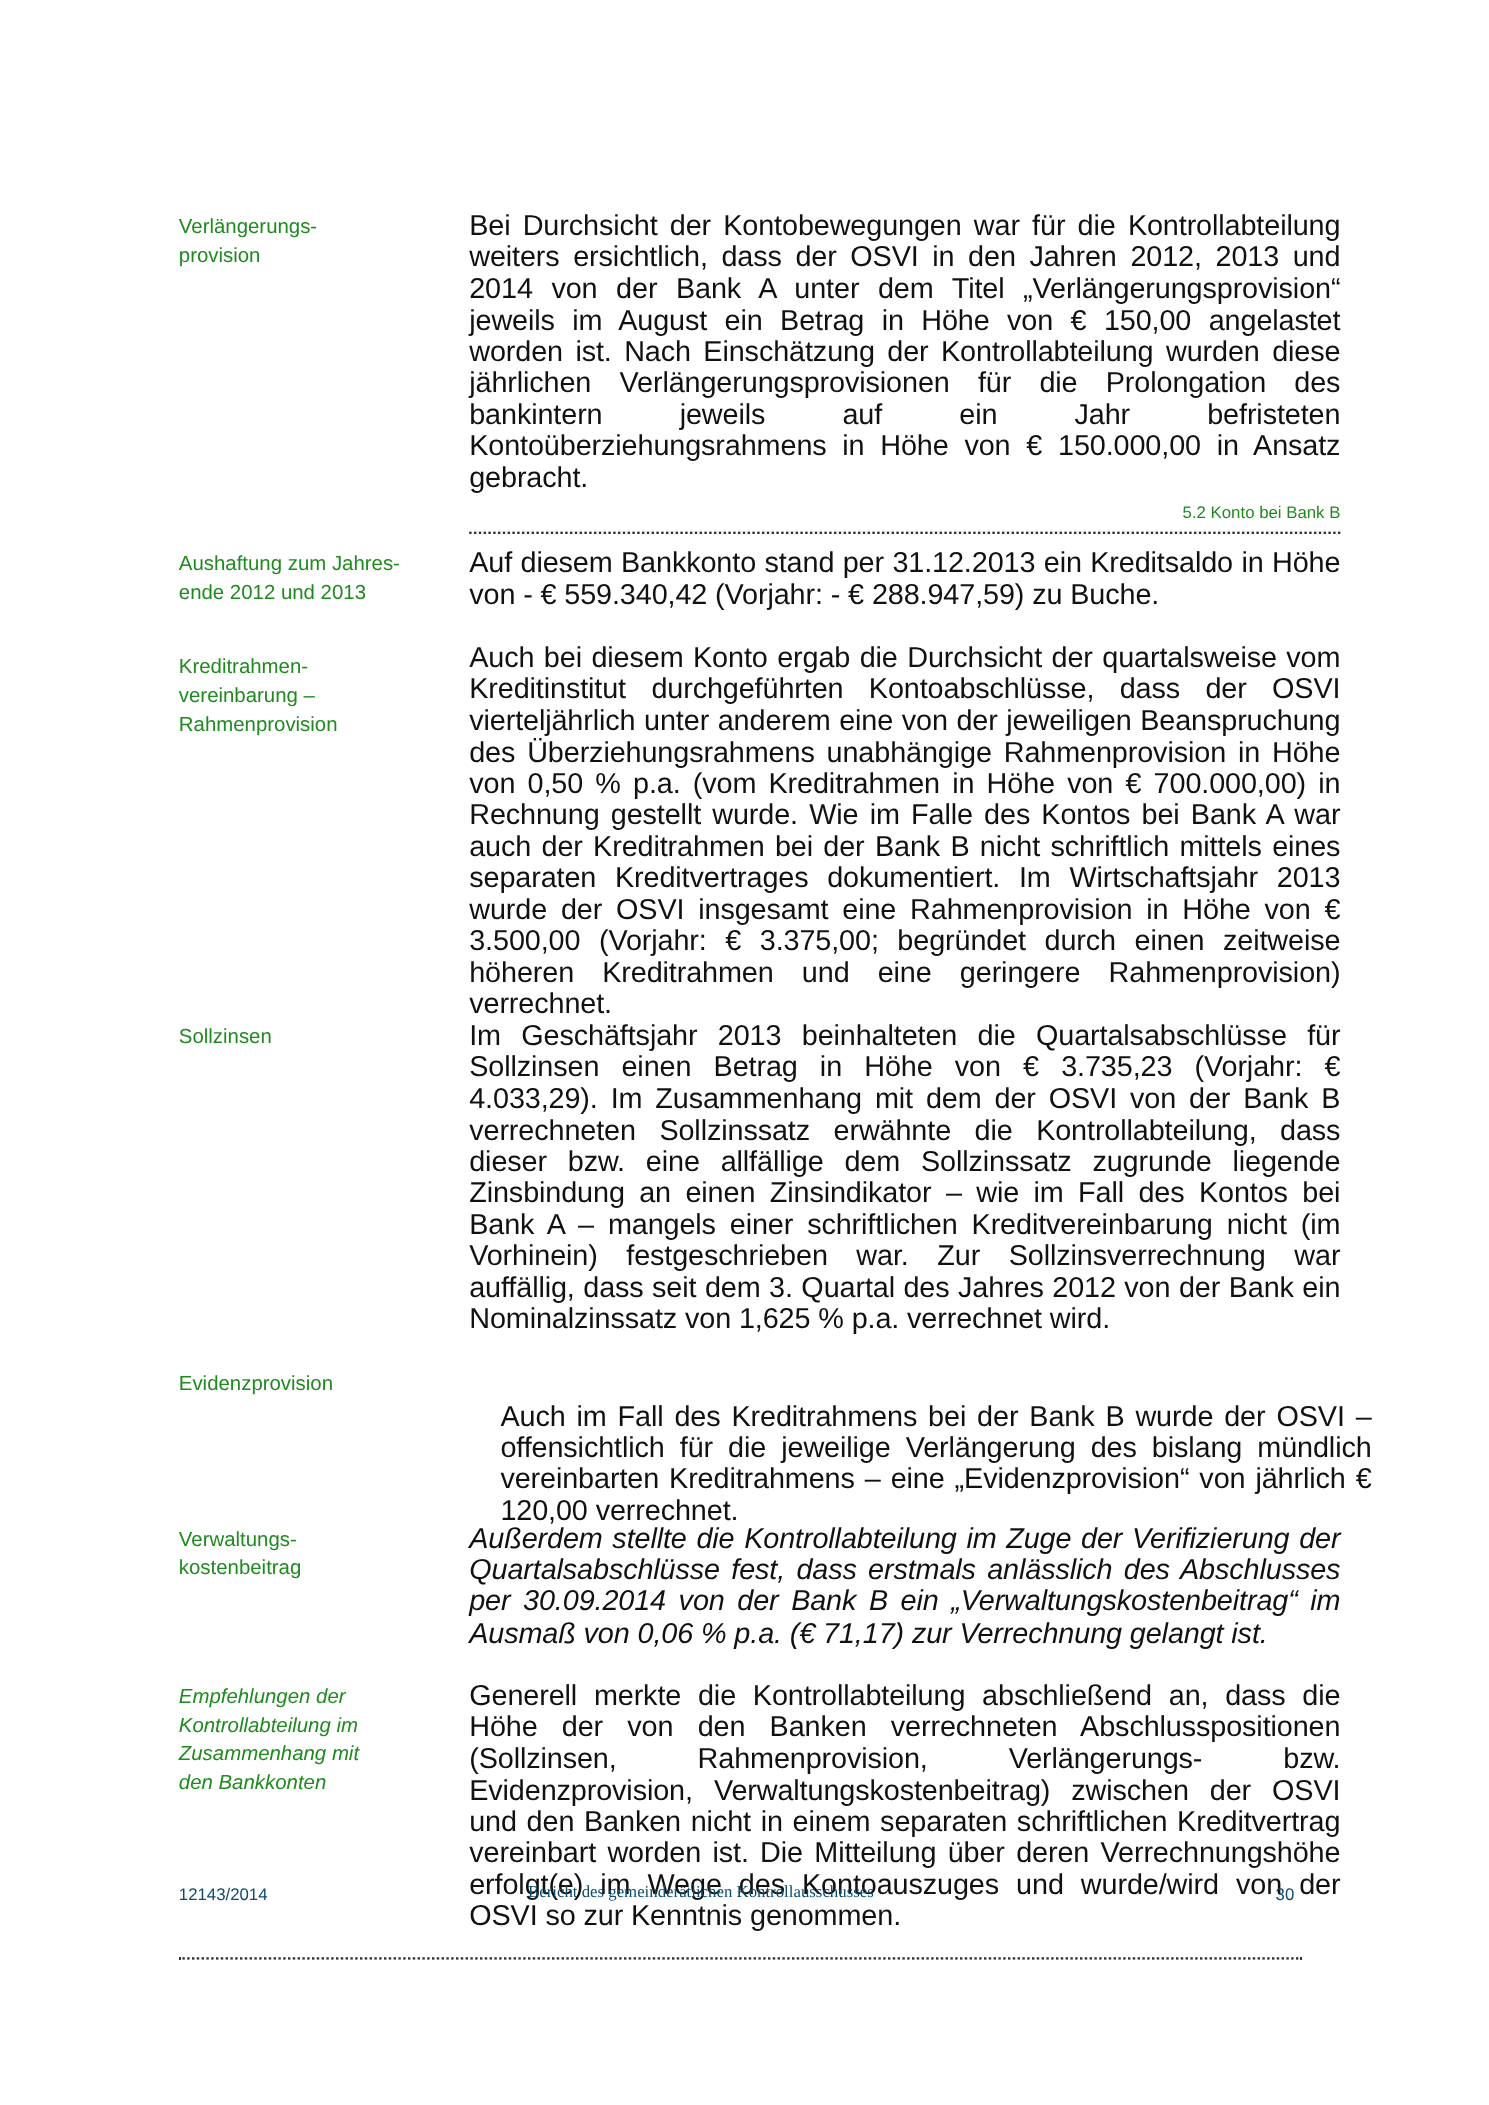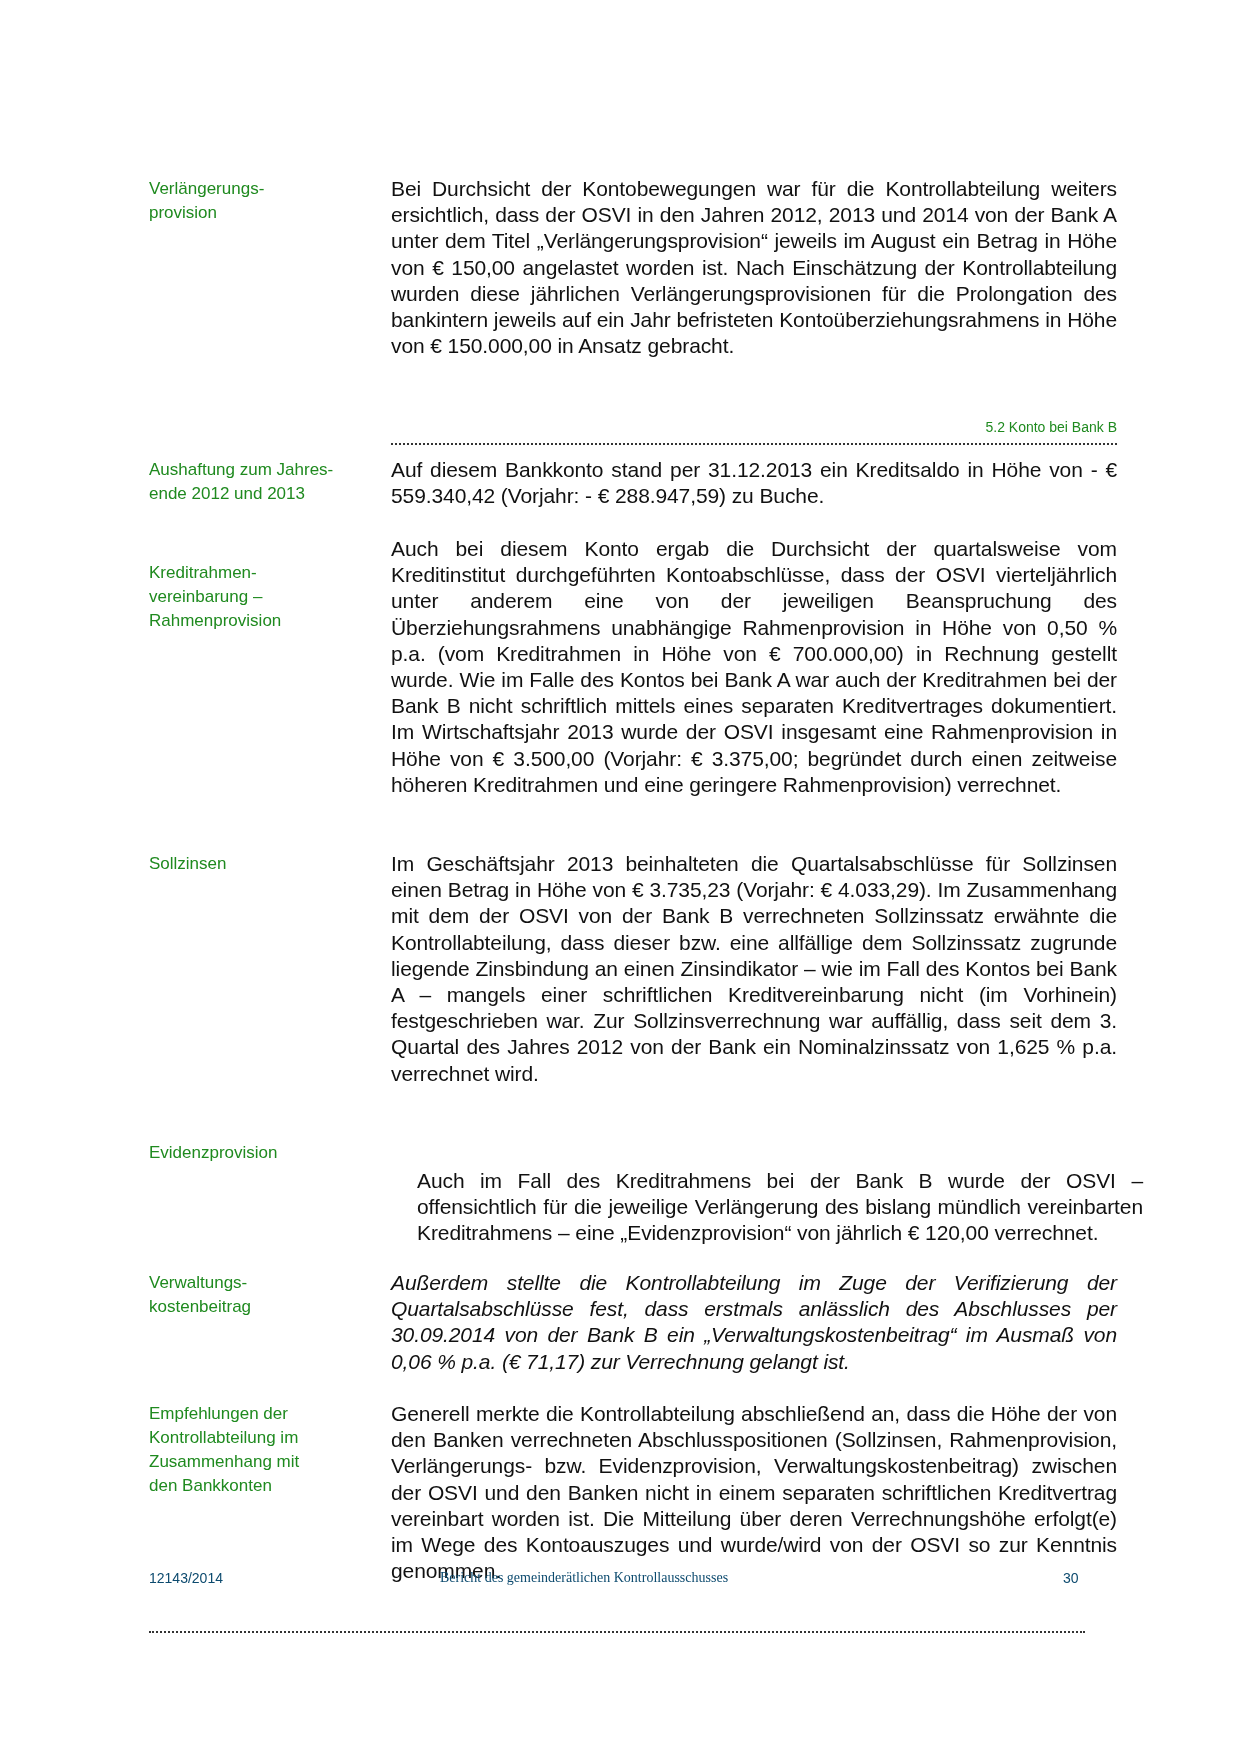--- a/index.html
+++ b/index.html
@@ -6,21 +6,21 @@
     body {
       width: 1241px; height: 1754px; position: relative; overflow: hidden;
       font-family: "Liberation Sans", sans-serif; color: #111;
     }
     .side {
       position: absolute; left: 149px; width: 230px;
       color: #1f8a1f; font-size: 17px; line-height: 24px;
     }
     .body {
       position: absolute; left: 391px; width: 726px;
-      font-size: 21px; line-height: 26.2px; text-align: justify;
+      font-size: 24px; line-height: 26.2px; text-align: justify;
       color: #111;
       letter-spacing: -0.1px;
     }
     .body p { margin: 0; }
     .sec-heading {
       position: absolute; left: 391px; width: 726px; top: 414px;
       text-align: right; color: #1f8a1f; font-size: 14px; line-height: 26px;
     }
     .dotline {
       position: absolute; height: 0;
@@ -41,21 +41,21 @@
 
 <div class="sec-heading">5.2  Konto bei Bank B</div>
 <div class="dotline" style="top:443px; left:391px; width:726px;"></div>
 
 <div class="side" style="top:458px; white-space:pre-line;">Aushaftung zum Jahres-
 ende 2012 und 2013</div>
 <div class="body" style="top:457px;">
     <p>Auf diesem Bankkonto stand per 31.12.2013 ein Kreditsaldo in Höhe von - € 559.340,42 (Vorjahr: - € 288.947,59) zu Buche.</p>
   </div>
 
-<div class="side" style="top:561px; white-space:pre-line;">Kreditrahmen-
+<div class="side" style="top:544px; white-space:pre-line;">Kreditrahmen-
 vereinbarung –
 Rahmenprovision</div>
 <div class="body" style="top:536px;">
     <p>Auch bei diesem Konto ergab die Durchsicht der quartalsweise vom Kreditinstitut durchgeführten Kontoabschlüsse, dass der OSVI vierteljährlich unter anderem eine von der jeweiligen Beanspruchung des Überziehungsrahmens unabhängige Rahmenprovision in Höhe von 0,50 % p.a. (vom Kreditrahmen in Höhe von € 700.000,00) in Rechnung gestellt wurde. Wie im Falle des Kontos bei Bank A war auch der Kreditrahmen bei der Bank B nicht schriftlich mittels eines separaten Kreditvertrages dokumentiert. Im Wirtschaftsjahr 2013 wurde der OSVI insgesamt eine Rahmenprovision in Höhe von € 3.500,00 (Vorjahr: € 3.375,00; begründet durch einen zeitweise höheren Kreditrahmen und eine geringere Rahmenprovision) verrechnet.</p>
   </div>
 
 <div class="side" style="top:852px; white-space:pre-line;">Sollzinsen</div>
 <div class="body" style="top:851px;">
     <p>Im Geschäftsjahr 2013 beinhalteten die Quartalsabschlüsse für Sollzinsen einen Betrag in Höhe von € 3.735,23 (Vorjahr: € 4.033,29). Im Zusammenhang mit dem der OSVI von der Bank B verrechneten Sollzinssatz erwähnte die Kontrollabteilung, dass dieser bzw. eine allfällige dem Sollzinssatz zugrunde liegende Zinsbindung an einen Zinsindikator – wie im Fall des Kontos bei Bank A – mangels einer schriftlichen Kreditvereinbarung nicht (im Vorhinein) festgeschrieben war. Zur Sollzinsverrechnung war auffällig, dass seit dem 3. Quartal des Jahres 2012 von der Bank ein Nominalzinssatz von 1,625 % p.a. verrechnet wird.</p>
   </div>
@@ -64,21 +64,21 @@
 <div class="body" style="top:1168px;margin-left:26px;">
     <p>Auch im Fall des Kreditrahmens bei der Bank B wurde der OSVI – offensichtlich für die jeweilige Verlängerung des bislang mündlich vereinbarten Kreditrahmens – eine „Evidenzprovision“ von jährlich € 120,00 verrechnet.</p>
   </div>
 
 <div class="side" style="top:1271px; white-space:pre-line;">Verwaltungs-
 kostenbeitrag</div>
 <div class="body" style="top:1270px;font-style:italic;">
     <p>Außerdem stellte die Kontrollabteilung im Zuge der Verifizierung der Quartalsabschlüsse fest, dass erstmals anlässlich des Abschlusses per 30.09.2014 von der Bank B ein „Verwaltungskostenbeitrag“ im Ausmaß von 0,06 % p.a. (€ 71,17) zur Verrechnung gelangt ist.</p>
   </div>
 
-<div class="side" style="top:1402px; white-space:pre-line;">Empfehlungen der
+<div class="side" style="top:1402px; white-space:pre-line;font-style:italic;">Empfehlungen der
 Kontrollabteilung im
 Zusammenhang mit
 den Bankkonten</div>
 <div class="body" style="top:1401px;">
     <p>Generell merkte die Kontrollabteilung abschließend an, dass die Höhe der von den Banken verrechneten Abschlusspositionen (Sollzinsen, Rahmenprovision, Verlängerungs- bzw. Evidenzprovision, Verwaltungskostenbeitrag) zwischen der OSVI und den Banken nicht in einem separaten schriftlichen Kreditvertrag vereinbart worden ist. Die Mitteilung über deren Verrechnungshöhe erfolgt(e) im Wege des Kontoauszuges und wurde/wird von der OSVI so zur Kenntnis genommen.</p>
   </div>
 
 <div class="dotline" style="top:1631px; left:149px; width:936px;"></div>
 <div class="footer" style="left:149px;">12143/2014</div>
 <div class="footer" style="left:440px;font-family:Liberation Serif, serif;">Bericht des gemeinderätlichen Kontrollausschusses</div>

